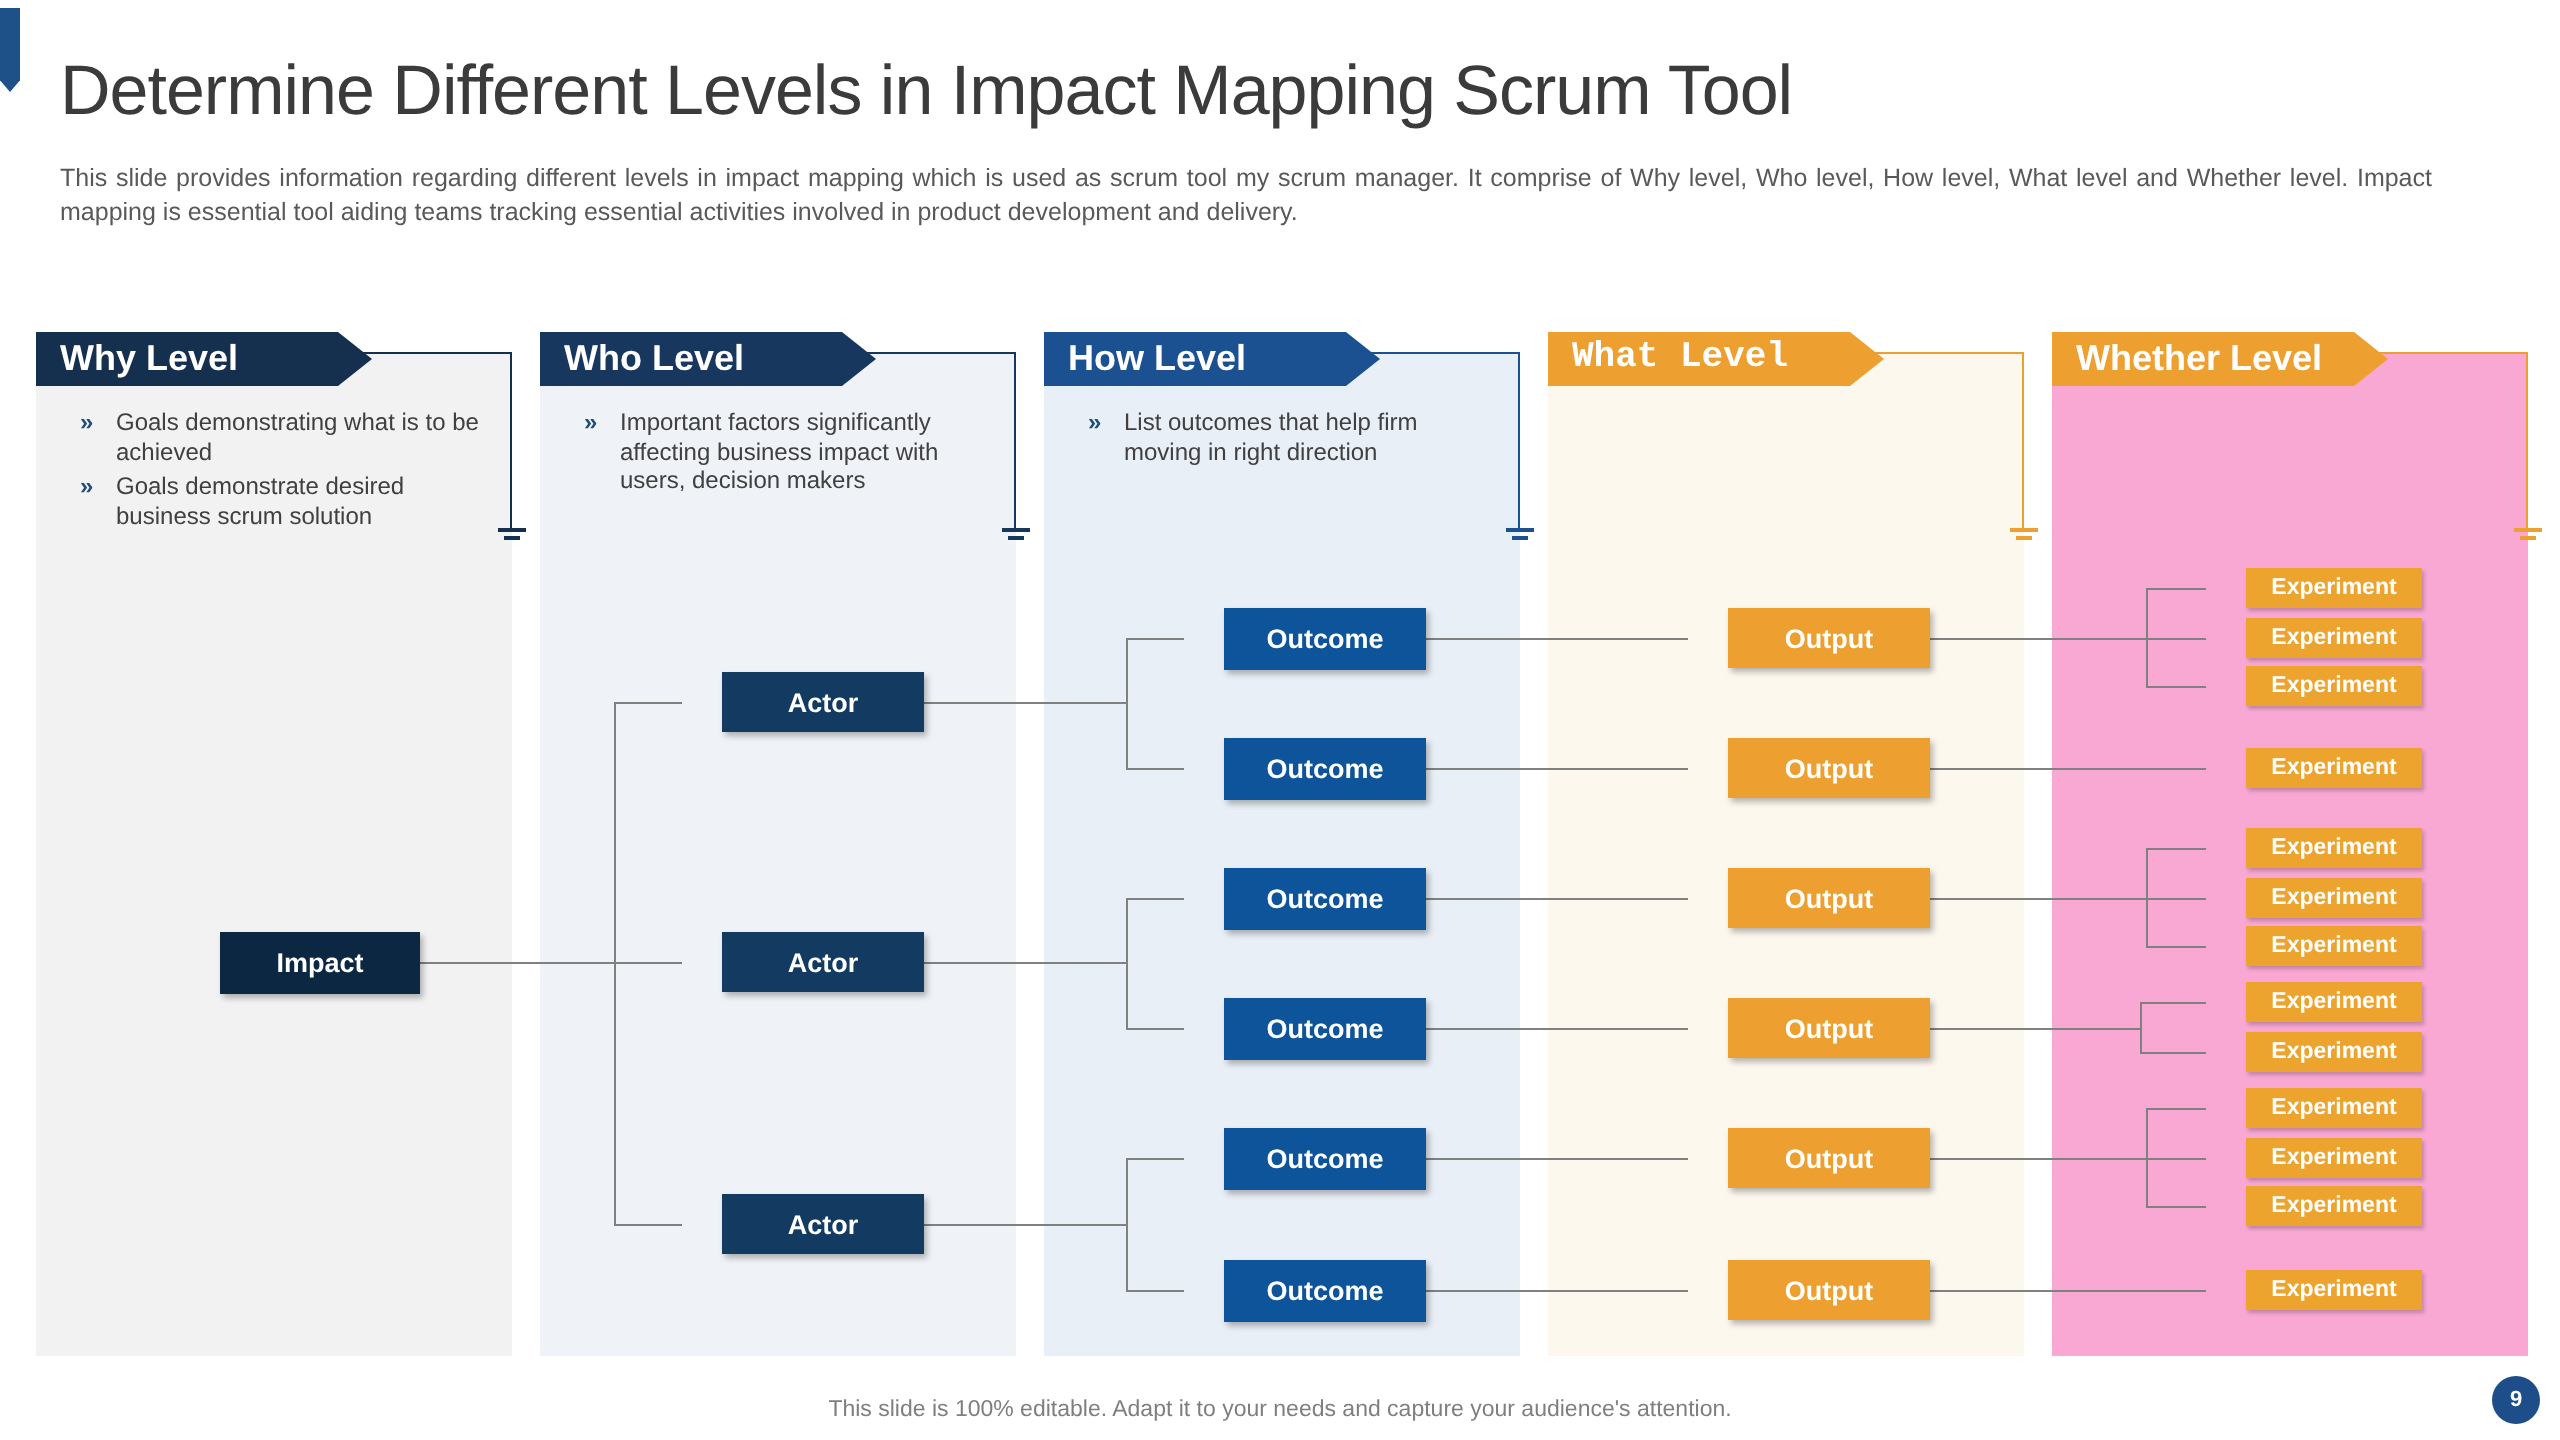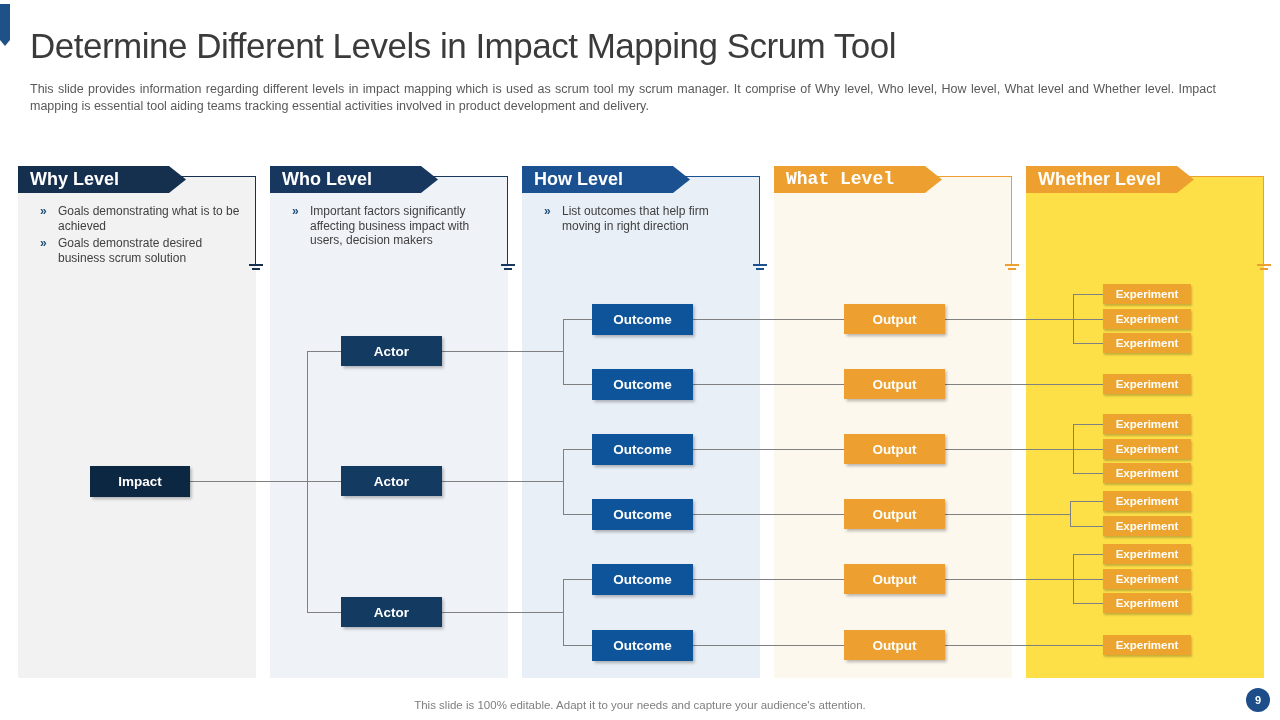--- a/index.html
+++ b/index.html
@@ -36,20 +36,21 @@
     position:absolute;left:22px;top:28px;width:200px;margin:0;padding:0;list-style:none;
     font-size:12px;line-height:14.5px;color:#404040;
   }
   .bullets li{position:relative;padding-left:18px;margin-bottom:3px;}
   .bullets li::before{content:"\00BB";position:absolute;left:0;top:0;color:var(--bullet,#1F4E79);font-weight:700;}
   
   .node{
     position:absolute;display:flex;align-items:center;justify-content:center;
     color:#ffffff;font-weight:700;box-sizing:border-box;z-index:2;
     box-shadow:1.5px 2px 3px rgba(0,0,0,0.28);
+    margin-left:20px;
   }
   .node.big{font-size:13.5px;}
   .node.small{font-size:11.5px;font-weight:600;box-shadow:1px 1.5px 2px rgba(0,0,0,0.22);}
   .line{position:absolute;background:#808080;z-index:1;}
   
   .footer{
     position:absolute;left:0;top:699px;width:1280px;text-align:center;
     font-size:11.5px;color:#7F7F7F;
   }
   .page-badge{
@@ -93,21 +94,21 @@
         <ul class="bullets" style="--bullet: #1F4E79;">
           <li>List outcomes that help firm moving in right direction</li>
         </ul>
       </div>
       <div class="col" style="left: 774px; width: 238px; background: rgb(253, 248, 238); font-family: Liberation Mono, monospace;">
         <div class="col-border" style="border-color: rgb(237, 160, 47);"></div>
         <div class="gnd" style="top: 88px; left: 231px; width: 14px; background: rgb(237, 160, 47);"></div>
         <div class="gnd" style="top: 92px; left: 234px; width: 8px; background: rgb(237, 160, 47);"></div>
         <div class="banner" style="background: rgb(237, 160, 47);">What Level</div>
       </div>
-      <div class="col" style="left: 1026px; width: 238px; background: #fde047;">
+      <div class="col" style="left: 1026px; width: 238px; background: #f9a8d4;">
         <div class="col-border" style="border-color: rgb(237, 160, 47);"></div>
         <div class="gnd" style="top: 88px; left: 231px; width: 14px; background: rgb(237, 160, 47);"></div>
         <div class="gnd" style="top: 92px; left: 234px; width: 8px; background: rgb(237, 160, 47);"></div>
         <div class="banner" style="background: rgb(237, 160, 47);">Whether Level</div>
       </div>
     </div>
   <div id="diagram">
       <div class="line" style="left: 190px; top: 481px; width: 151px; height: 1px; background: rgb(128, 128, 128);"></div>
       <div class="line" style="left: 307px; top: 351px; width: 1px; height: 262px; background: rgb(128, 128, 128);"></div>
       <div class="line" style="left: 307px; top: 351px; width: 34px; height: 1px; background: rgb(128, 128, 128);"></div>

